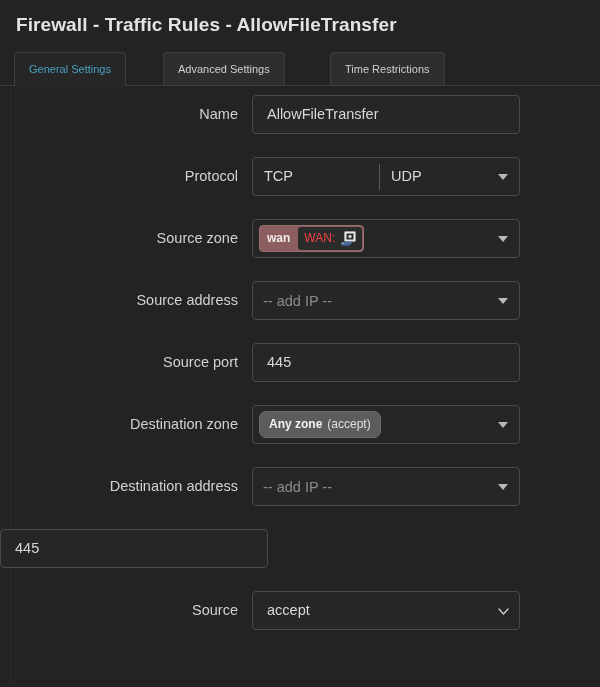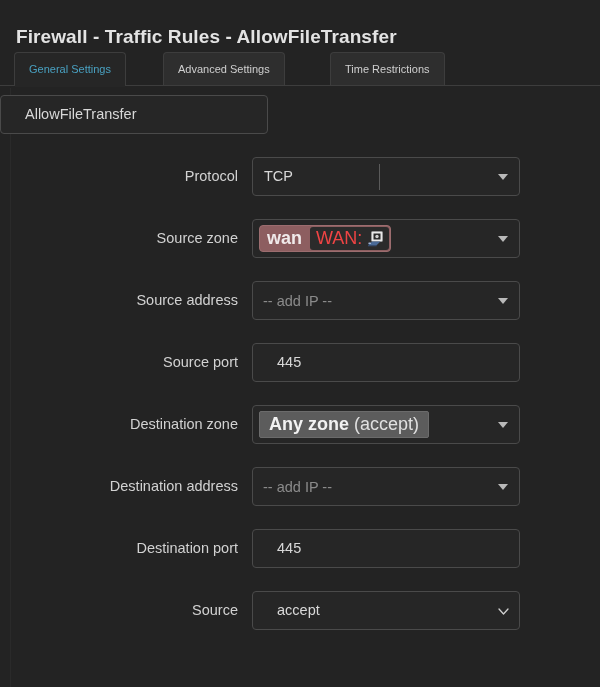--- a/index.html
+++ b/index.html
@@ -20,21 +20,21 @@
     position: relative;
     width: 600px;
     height: 687px;
     background: #232323;
     box-sizing: border-box;
   }
 
   
   .title-bar {
     position: absolute;
-    left: 0; top: 12px;
+    left: 0; top: 0;
     width: 600px;
     height: 52px;
   }
   .page-title {
     position: absolute;
     left: 16px;
     top: 14px;
     font-size: 19px;
     font-weight: bold;
     color: #e3e3e3;
@@ -137,21 +137,21 @@
     height: 39px;
     background: #262626;
     border: 1px solid #4a4a4a;
     border-radius: 4px;
     display: flex;
     align-items: center;
     font-size: 14.5px;
     color: #d8d8d8;
   }
   .control.text-input {
-    padding: 0 24px;
+    padding: 0 14px;
     align-items: flex-end;
   }
   .control.text-input .val {
     line-height: 37px;
   }
   .placeholder {
     color: #8b8b8b;
     padding-left: 10px;
   }
 
@@ -193,21 +193,21 @@
   .seg-tcp { width: 126px; box-sizing: border-box; }
 
   
   .control.tokens { padding: 0 6px; }
   .token {
     display: inline-flex;
     align-items: center;
     height: 27px;
     border-radius: 4px;
     overflow: hidden;
-    font-size: 18px;
+    font-size: 12px;
   }
   .token-zone-wan {
     background: #8d5e60;
     border: 1px solid #9c6d6f;
     box-sizing: border-box;
   }
   .token-key {
     font-weight: bold;
     color: #f0eaea;
     padding: 0 7px;
@@ -222,21 +222,21 @@
     height: 23px;
     margin: 0 1px;
     border-radius: 3px;
     padding: 0 5px 0 6px;
     line-height: 23px;
   }
   .token-any {
     background: #5c5c5c;
     border: 1px solid #6b6b6b;
     box-sizing: border-box;
-    border-radius: 2px;
+    border-radius: 7px;
     padding: 0 9px;
     color: #ececec;
     height: 27px;
     line-height: 25px;
   }
   .token-any b { font-weight: bold; color: #f2f2f2; }
   .token-any span { color: #e0e0e0; padding-left: 5px; }
 
   
   .iface-icon { display: block; }
@@ -254,33 +254,35 @@
     <div class="tab active tab-0">General Settings</div>
     <div class="tab tab-1">Advanced Settings</div>
     <div class="tab tab-2">Time Restrictions</div>
   </div>
   <div class="tabs-rule"></div>
   <div class="rail"></div>
 
   <div class="form">
 
     <div class="row">
+      <div class="label">Name</div>
       <div class="field">
         <div class="control text-input">
           <span class="val">AllowFileTransfer</span>
         </div>
       </div>
     </div>
 
     <div class="row">
       <div class="label">Protocol</div>
       <div class="field">
         <div class="control">
           <span class="seg seg-tcp">TCP</span>
           <span class="seg-div"></span>
+          <span class="seg">UDP</span>
           <span class="arrow-tri"></span>
         </div>
       </div>
     </div>
 
     <div class="row">
       <div class="label">Source zone</div>
       <div class="field">
         <div class="control tokens">
           <span class="token token-zone-wan">
@@ -340,21 +342,20 @@
       <div class="label">Destination address</div>
       <div class="field">
         <div class="control">
           <span class="placeholder">-- add IP --</span>
           <span class="arrow-tri"></span>
         </div>
       </div>
     </div>
 
     <div class="row">
-      <div class="label">Destination port</div>
       <div class="field">
         <div class="control text-input">
           <span class="val">445</span>
         </div>
       </div>
     </div>
 
     <div class="row">
       <div class="label">Source</div>
       <div class="field">

